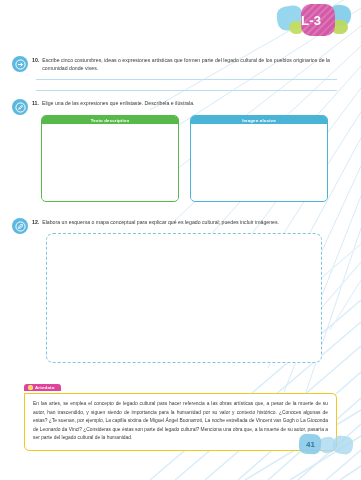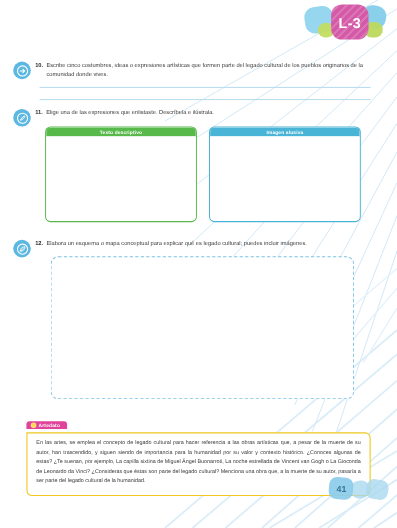--- a/index.html
+++ b/index.html
@@ -15,21 +15,21 @@
   .rays svg{position:absolute;top:0;left:0;}
 
   
   .badge-group{position:absolute;top:2px;right:6px;width:82px;height:38px;}
   .blob{position:absolute;border-radius:9px;}
   .blob-cyan{width:26px;height:24px;background:#8ed2ee;left:4px;top:4px;transform:rotate(-8deg);opacity:.92;}
   .blob-cyan2{width:22px;height:21px;background:#7ecbe9;left:56px;top:3px;transform:rotate(10deg);opacity:.9;}
   .blob-green{width:15px;height:13px;background:#c2dd62;left:16px;top:19px;border-radius:7px;opacity:.95;}
   .blob-green2{width:17px;height:14px;background:#bcd95e;left:58px;top:18px;border-radius:7px;opacity:.95;}
   .blob-pink{width:34px;height:32px;background:#d45aa8;left:28px;top:2px;border-radius:10px;
-             display:flex;align-items:center;justify-content:center;
+             display:flex;align-items:center;
              box-shadow:inset 0 0 0 0 rgba(0,0,0,0);overflow:hidden;}
   .blob-pink .hatch{position:absolute;inset:0;
       background:repeating-linear-gradient(-45deg,rgba(255,255,255,.16) 0 2px,rgba(255,255,255,0) 2px 5px);}
   .badge-label{position:relative;color:#fff;font-size:13px;font-weight:bold;letter-spacing:.3px;}
 
   
   .page{position:relative;width:361px;height:480px;}
 
   .q-row{position:absolute;display:flex;align-items:flex-start;}
   .q-icon{

